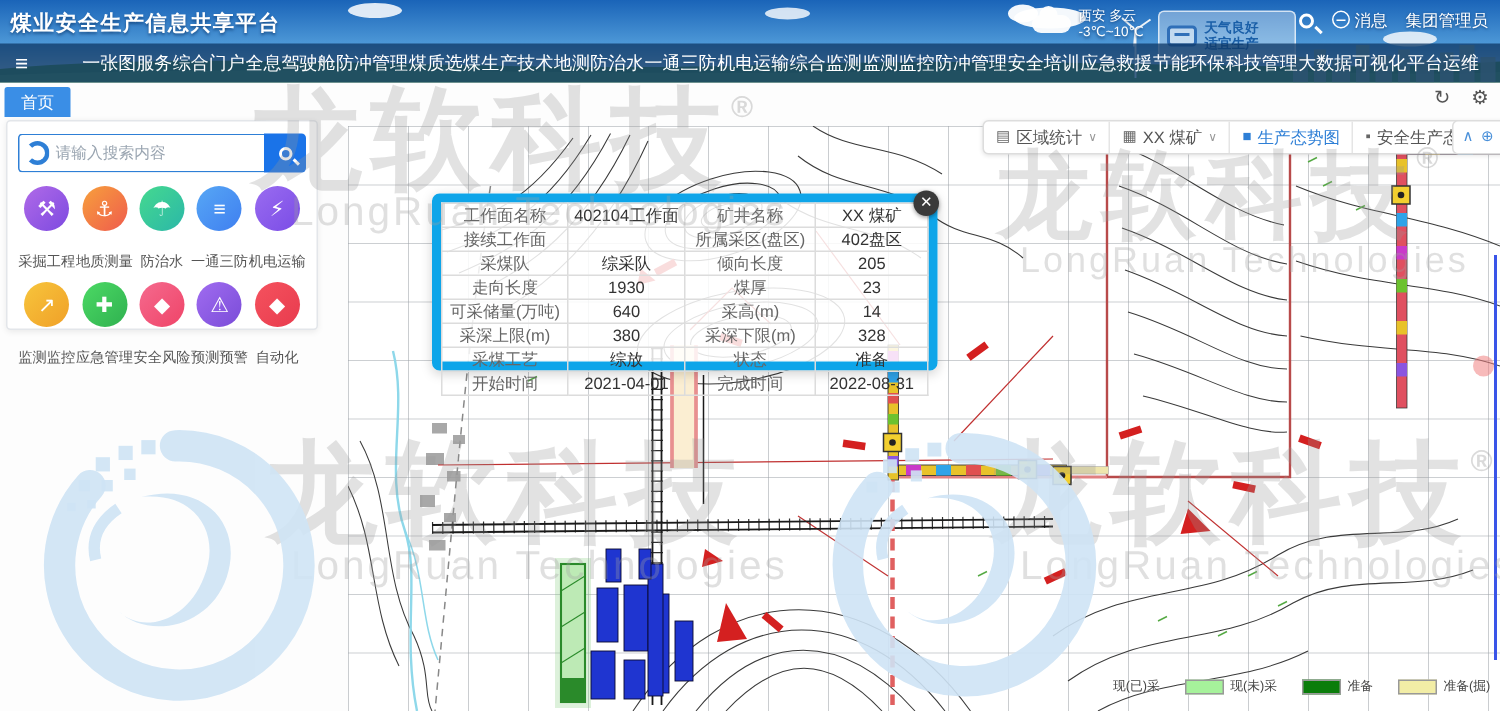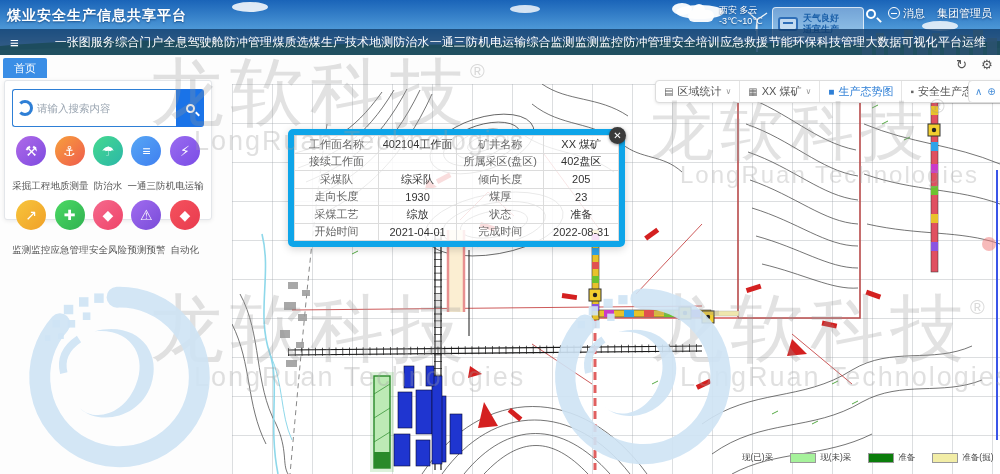--- a/index.html
+++ b/index.html
@@ -28,21 +28,21 @@
   #menubar { position:absolute; left:0; top:29px; width:1000px; height:26px; background:rgba(16,58,104,.78); display:flex; align-items:center; z-index:4; }
   #hamburger { color:#fff; font-size:15px; padding:0 10px 0 10px; cursor:pointer; }
   #menu-items { flex:1; display:flex; justify-content:space-between; padding:0 14px 0 26px; }
   .menu-item { color:#fff; font-size:12px; white-space:nowrap; cursor:pointer; }
 
   
   #home-tab { position:absolute; left:3px; top:58px; min-width:44px; height:20px; background:#3a8ee6; color:#fff; font-size:11px; display:flex; align-items:center; justify-content:center; border-radius:2px 2px 0 0; padding:0 8px; z-index:5; }
 
   
   #sidebar { position:absolute; left:4px; top:80px; width:208px; height:140px; background:#fff; border:1px solid #e3e6ea; box-shadow:0 1px 4px rgba(0,0,0,.08); border-radius:3px; z-index:5; padding:8px 7px 6px 7px; }
-  #search-row { display:flex; height:38px; }
+  #search-row { display:flex; height:26px; }
   #search-box { flex:1; display:flex; align-items:center; border:1px solid #2e7fd6; border-right:none; border-radius:3px 0 0 3px; background:#fff; padding-left:4px; }
   .swirl-ic { width:16px; height:16px; border:3px solid #2e7fd6; border-radius:50%; border-left-color:transparent; flex:none; }
   #search-input { border:none; outline:none; flex:1; font-size:10.5px; color:#333; padding:0 4px; min-width:0; font-family:inherit; }
   #search-input::placeholder { color:#9aa5b1; }
   #search-btn { width:38px; background:#1a73e8; border:none; border-radius:0 3px 3px 0; display:flex; align-items:center; justify-content:center; cursor:pointer; }
   .mag-ic2 { width:9px; height:9px; border:2px solid #fff; border-radius:50%; position:relative; }
   .mag-ic2:after { content:""; position:absolute; left:7px; top:7px; width:5px; height:2px; background:#fff; transform:rotate(45deg); }
   #app-grid { display:grid; grid-template-columns:repeat(5,1fr); row-gap:7px; margin-top:9px; }
   .app { display:flex; flex-direction:column; align-items:center; cursor:pointer; }
   .app-ic { width:30px; height:30px; border-radius:50%; color:#fff; font-size:14px; display:flex; align-items:center; justify-content:center; }
@@ -72,21 +72,21 @@
   #dialog-close { position:absolute; right:-7px; top:-8px; width:17px; height:17px; border-radius:50%; background:#3a3a3a; color:#fff; font-size:10px; line-height:17px; text-align:center; cursor:pointer; box-shadow:0 1px 3px rgba(0,0,0,.4); }
 
   
   #legend { position:absolute; left:742px; top:452px; display:flex; align-items:center; gap:4px; z-index:6; }
   .lg-item { display:flex; align-items:center; gap:17px; }
   .lg-lb { font-size:8.5px; color:#444; white-space:nowrap; text-shadow:0 0 2px #fff; }
   .lg-sw { width:26px; height:10px; border:1px solid #999; }
 
   
   .wm { position:absolute; pointer-events:none; z-index:10; }
-  .wm-cn { font-size:74px; font-weight:normal; color:rgba(150,150,150,.28); letter-spacing:6px; white-space:nowrap; line-height:1; }
+  .wm-cn { font-size:74px; font-weight:bold; color:rgba(150,150,150,.28); letter-spacing:6px; white-space:nowrap; line-height:1;text-align:center; }
   .wm-reg { font-size:20px; color:rgba(150,150,150,.35); vertical-align:40px; }
   .wm-en { font-size:27px; color:rgba(160,160,160,.32); letter-spacing:2px; white-space:nowrap; }
   .wm-logo svg { display:block; }
 </style>
 </head>
 <body>
 
 <div id="stage">
 
   <div id="banner">
@@ -474,20 +474,32 @@
             <td class="lb">倾向长度</td>
             <td class="vl">205</td>
           </tr>
       <tr>
             <td class="lb">走向长度</td>
             <td class="vl">1930</td>
             <td class="lb">煤厚</td>
             <td class="vl">23</td>
           </tr>
       <tr>
+            <td class="lb">可采储量(万吨)</td>
+            <td class="vl">640</td>
+            <td class="lb">采高(m)</td>
+            <td class="vl">14</td>
+          </tr>
+      <tr>
+            <td class="lb">采深上限(m)</td>
+            <td class="vl">380</td>
+            <td class="lb">采深下限(m)</td>
+            <td class="vl">328</td>
+          </tr>
+      <tr>
             <td class="lb">采煤工艺</td>
             <td class="vl">综放</td>
             <td class="lb">状态</td>
             <td class="vl">准备</td>
           </tr>
       <tr>
             <td class="lb">开始时间</td>
             <td class="vl">2021-04-01</td>
             <td class="lb">完成时间</td>
             <td class="vl">2022-08-31</td>

